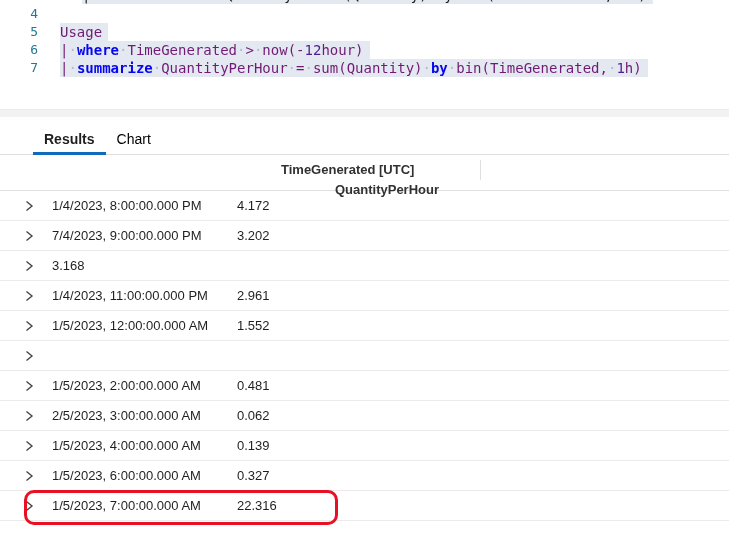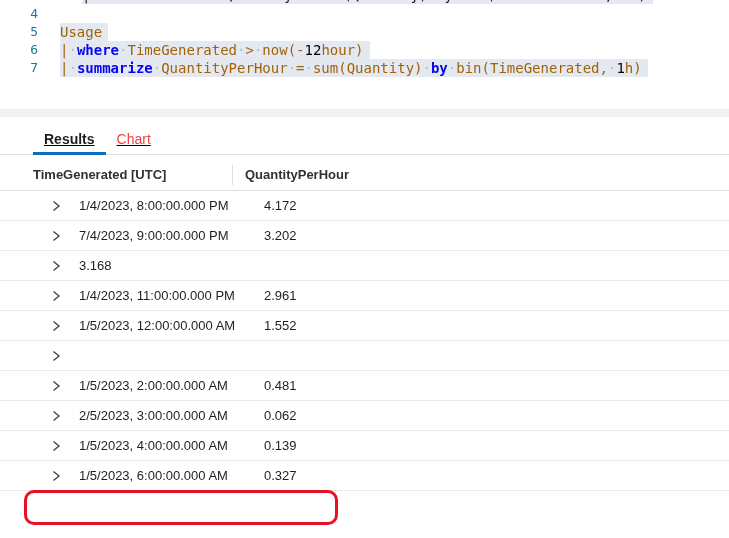--- a/index.html
+++ b/index.html
@@ -25,54 +25,54 @@
   .code-line{
     height:18px;line-height:18px;display:flex;white-space:pre;
   }
   .gutter{
     width:38px;text-align:right;color:#237893;font-size:13px;
     flex:0 0 38px;user-select:none;
   }
   .code{margin-left:22px;color:#1b1b1b;}
   .sel{background:#e4e9f1;padding-right:6px;}
   .tok-keyword{color:#0606f0;font-weight:bold;}
-  .tok-number{color:#000000;}
+  .tok-number{color:#4c1d95;}
   .tok-ws{color:#b3bac6;}
-  .tok-plain{color:#a16207;}
+  .tok-plain{color:#701a75;}
   
   .pane-divider{
     margin-top:32px;height:7px;background:#f2f2f2;border-top:1px solid #ececec;
   }
   
   .tabbar{
     margin-top:9px;padding-left:33px;display:flex;align-items:flex-end;
-    border-bottom:1px solid #e1dfdd;height:29px;box-sizing:border-box;text-decoration:underline;
+    border-bottom:1px solid #e1dfdd;height:29px;box-sizing:border-box;
   }
   .tab{
     padding:0 11px 6px 11px;font-size:14px;cursor:pointer;line-height:18px;
   }
   .tab.active{
     color:#201f1e;font-weight:700;
     border-bottom:3px solid #0f6cbd;margin-bottom:-1px;padding-bottom:4px;
   }
-  .tab.inactive{color:#ef4444;font-weight:400;}
+  .tab.inactive{color:#000000;font-weight:400;}
   
   .grid-header{
     margin-top:5px;height:31px;display:flex;align-items:center;
     padding-left:33px;border-bottom:1px solid #e1dfdd;box-sizing:border-box;
-    font-size:13px;font-weight:700;color:#323130;
+    font-size:13px;font-weight:700;color:#323130;flex-direction:column;
   }
   .h-time{width:200px;position:relative;height:20px;line-height:20px;}
   .h-time::after{
     content:"";position:absolute;right:0;top:0;bottom:0;width:1px;background:#e1dfdd;
   }
   .h-value{margin-left:12px;height:20px;line-height:20px;}
   
   .grid-row{
-    height:30px;display:flex;align-items:center;padding-left:52px;
+    height:30px;display:flex;align-items:center;padding-left:25px;
     border-bottom:1px solid #edebe9;box-sizing:border-box;
     font-size:13px;color:#201f1e;cursor:default;
   }
   .cell-exp{width:27px;display:flex;align-items:center;}
   .cell-exp svg{display:block;}
   .cell-time{width:185px;}
   .cell-value{flex:1;}
   
   .annotation-box{
     position:absolute;left:24px;top:490px;width:308px;height:29px;
@@ -187,15 +187,24 @@
     </div>
     <div class="grid-row">
       <span class="cell-exp">
         <svg width="9" height="12" viewBox="0 0 9 12">
           <path d="M1.5 1.5 L7 6 L1.5 10.5" fill="none" stroke="#484644" stroke-width="1.4"></path>
         </svg>
       </span>
       <span class="cell-time">1/5/2023, 6:00:00.000 AM</span>
       <span class="cell-value">0.327</span>
     </div>
+    <div class="grid-row">
+      <span class="cell-exp">
+        <svg width="9" height="12" viewBox="0 0 9 12">
+          <path d="M1.5 1.5 L7 6 L1.5 10.5" fill="none" stroke="#484644" stroke-width="1.4"></path>
+        </svg>
+      </span>
+      <span class="cell-time">1/5/2023, 7:00:00.000 AM</span>
+      <span class="cell-value">22.316</span>
+    </div>
   </div>
 
 <div class="annotation-box"></div>
 
 </body></html>

